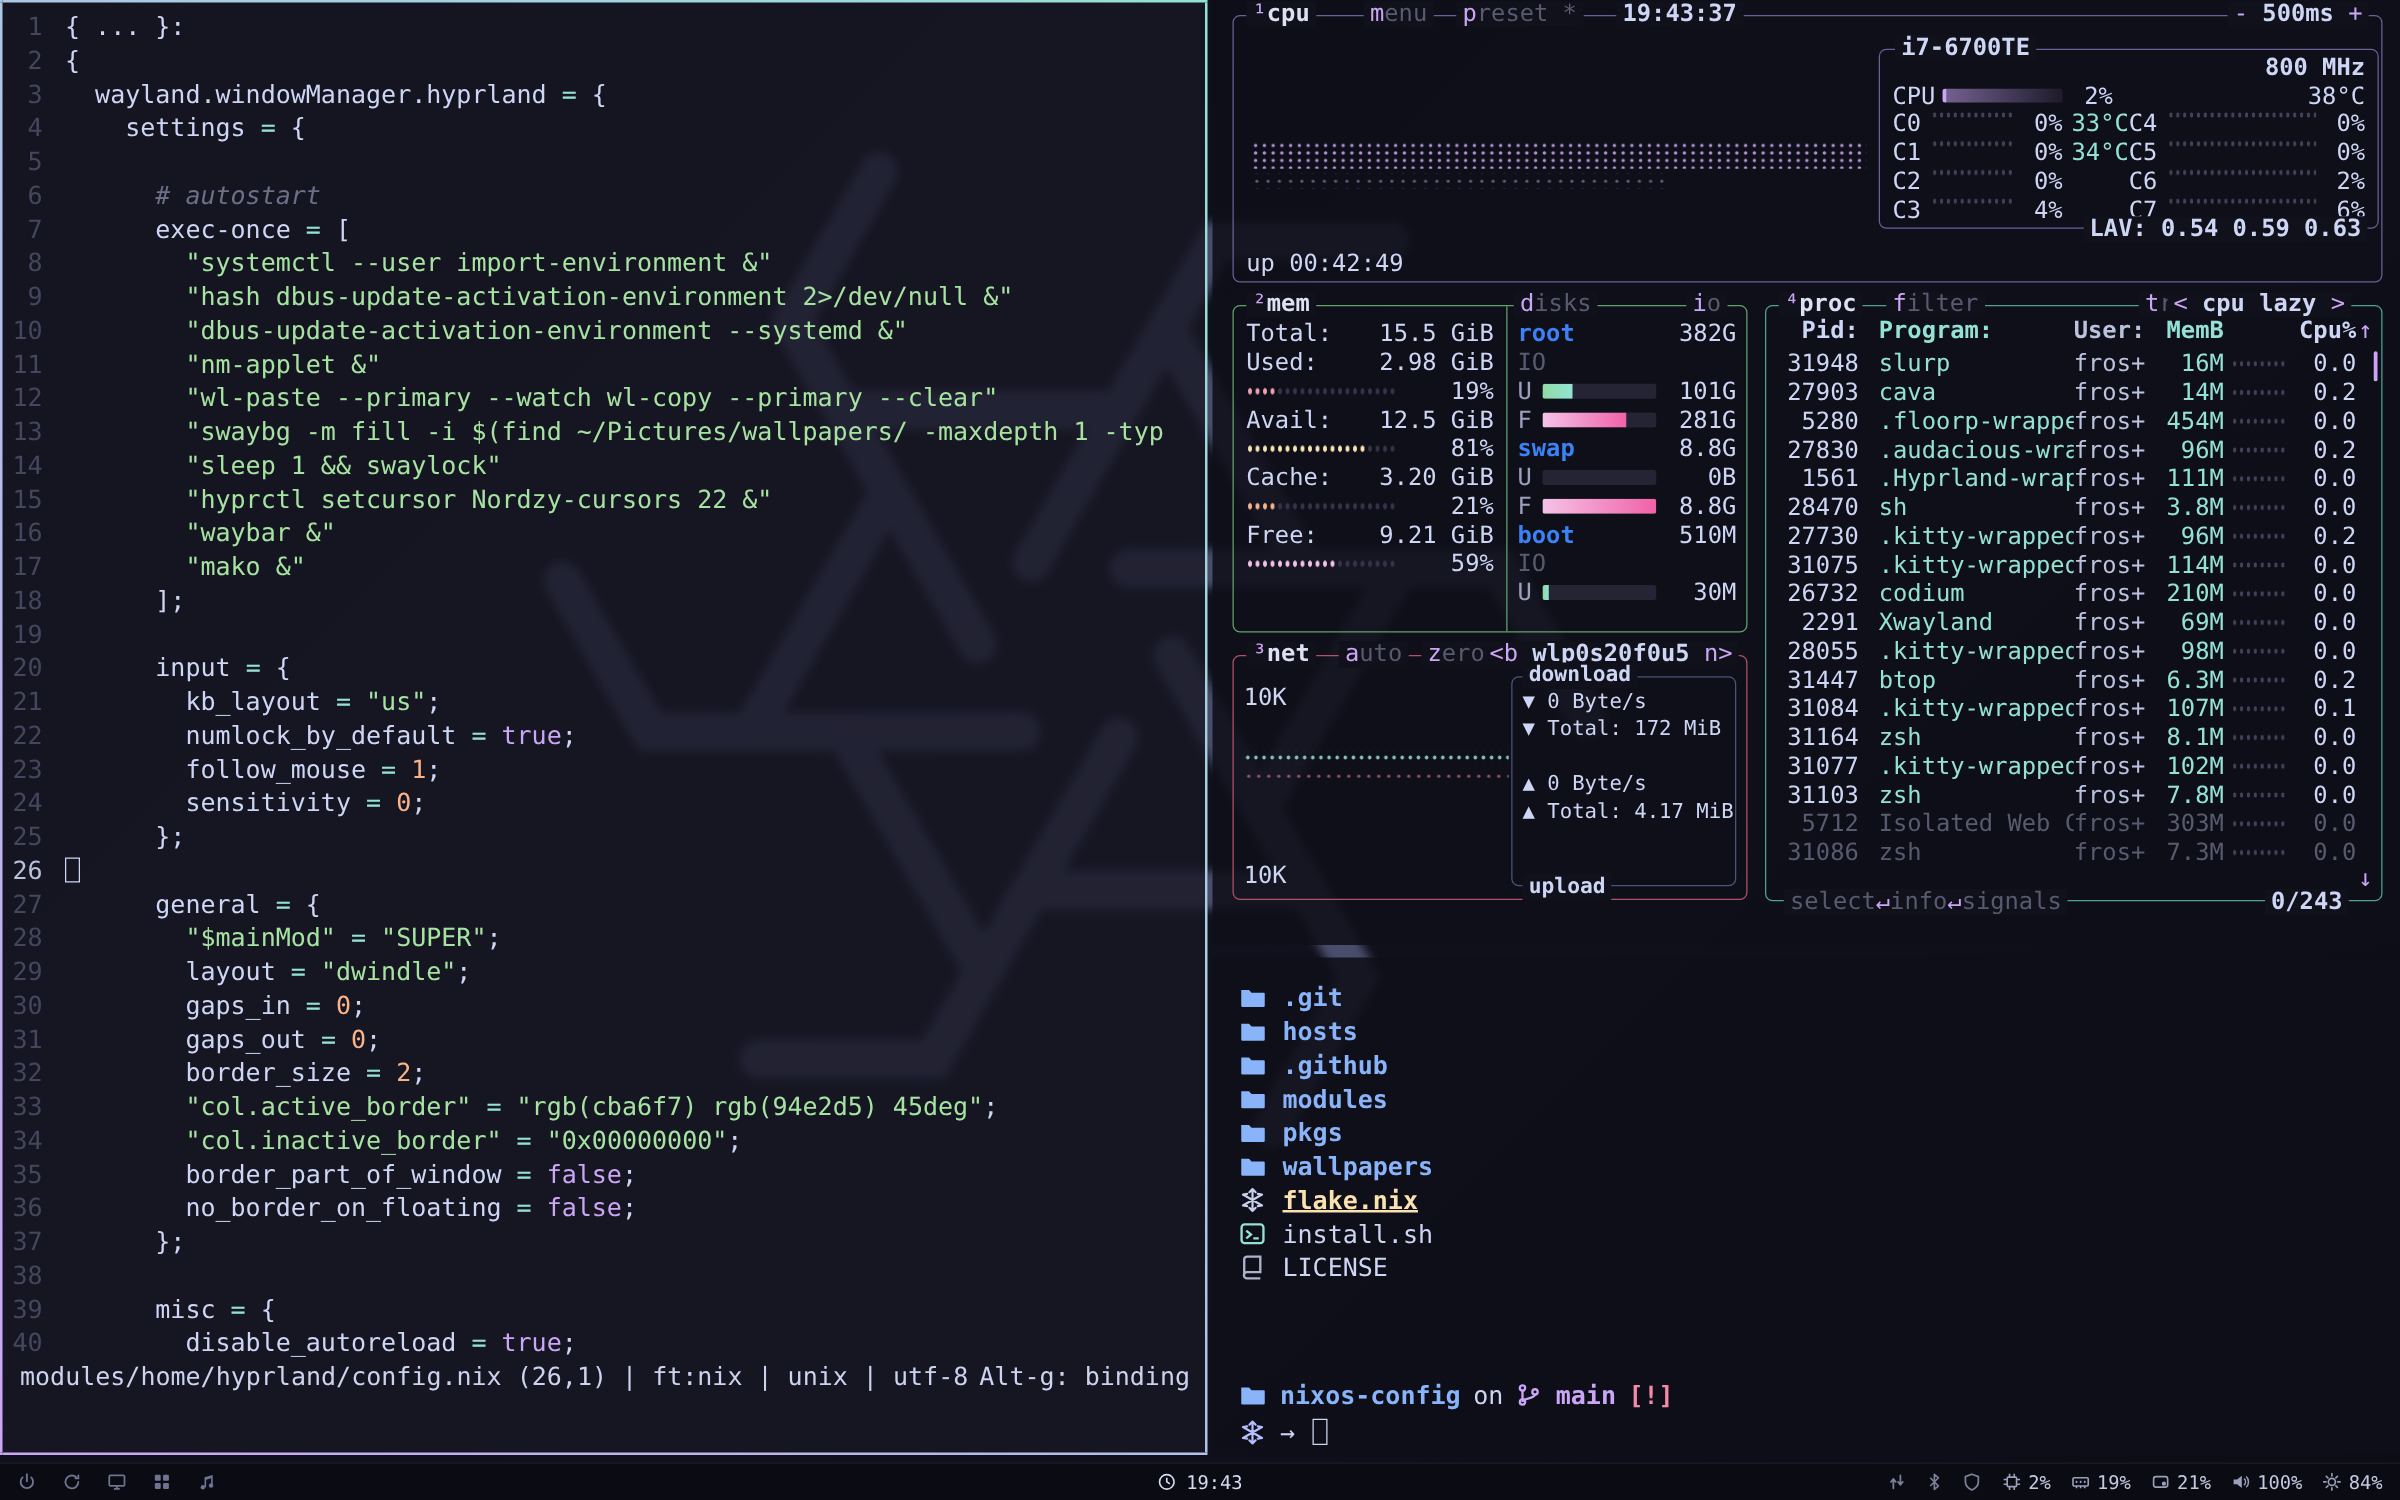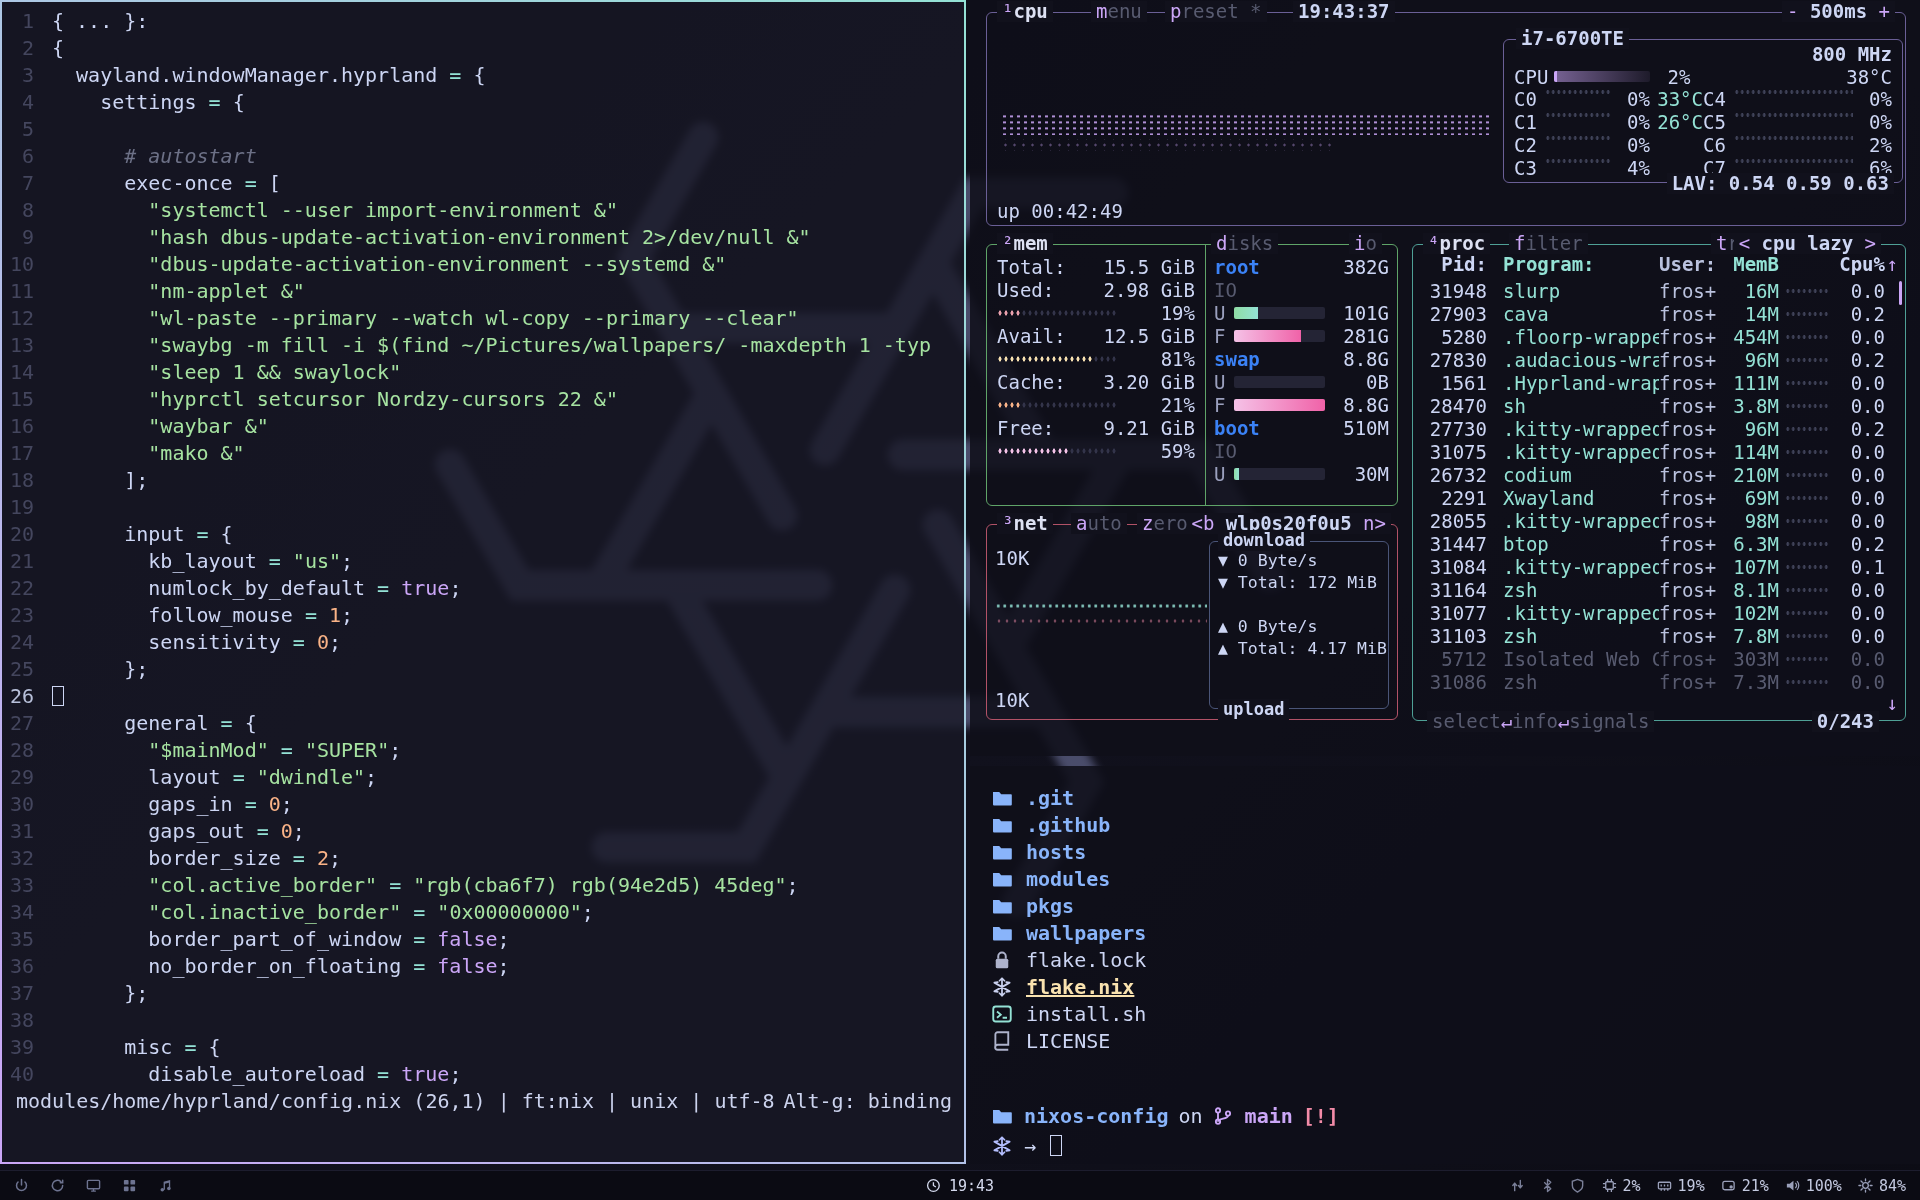--- a/index.html
+++ b/index.html
@@ -262,21 +262,21 @@
               <span class="cname">C4</span>
               <div class="bdots"></div>
               <span class="pct">0%</span>
             </div>
           </div>
           <div class="crow">
             <div class="ccell">
               <span class="cname">C1</span>
               <div class="bdots"></div>
               <span class="pct">0%</span>
-              <span class="ctemp">26°C</span>
+              <span class="ctemp">34°C</span>
             </div>
             <div class="ccell">
               <span class="cname">C5</span>
               <div class="bdots"></div>
               <span class="pct">0%</span>
             </div>
           </div>
           <div class="crow">
             <div class="ccell">
               <span class="cname">C2</span>
@@ -623,29 +623,29 @@
           </svg>
         </span>
         <span class="fname dir">.git</span>
       </div>
       <div class="frow">
         <span class="ficon" style="color: rgb(137, 180, 250);">
           <svg viewBox="0 0 20 17" fill="currentColor">
             <path d="M1 2.5h6.2l2 2.2H19a.8.8 0 0 1 .8.8V15a1 1 0 0 1-1 1H2a1 1 0 0 1-1-1z"></path>
           </svg>
         </span>
-        <span class="fname dir">.github</span>
+        <span class="fname dir">hosts</span>
       </div>
       <div class="frow">
         <span class="ficon" style="color: rgb(137, 180, 250);">
           <svg viewBox="0 0 20 17" fill="currentColor">
             <path d="M1 2.5h6.2l2 2.2H19a.8.8 0 0 1 .8.8V15a1 1 0 0 1-1 1H2a1 1 0 0 1-1-1z"></path>
           </svg>
         </span>
-        <span class="fname dir">hosts</span>
+        <span class="fname dir">.github</span>
       </div>
       <div class="frow">
         <span class="ficon" style="color: rgb(137, 180, 250);">
           <svg viewBox="0 0 20 17" fill="currentColor">
             <path d="M1 2.5h6.2l2 2.2H19a.8.8 0 0 1 .8.8V15a1 1 0 0 1-1 1H2a1 1 0 0 1-1-1z"></path>
           </svg>
         </span>
         <span class="fname dir">modules</span>
       </div>
       <div class="frow">
@@ -656,29 +656,20 @@
         </span>
         <span class="fname dir">pkgs</span>
       </div>
       <div class="frow">
         <span class="ficon" style="color: rgb(137, 180, 250);">
           <svg viewBox="0 0 20 17" fill="currentColor">
             <path d="M1 2.5h6.2l2 2.2H19a.8.8 0 0 1 .8.8V15a1 1 0 0 1-1 1H2a1 1 0 0 1-1-1z"></path>
           </svg>
         </span>
         <span class="fname dir">wallpapers</span>
-      </div>
-      <div class="frow">
-        <span class="ficon" style="color: rgb(174, 179, 204);">
-          <svg viewBox="0 0 16 16">
-            <rect x="3" y="7" width="10" height="7.5" rx="1.2" fill="currentColor"></rect>
-            <path d="M5 7V5a3 3 0 0 1 6 0v2" fill="none" stroke="currentColor" stroke-width="1.6"></path>
-          </svg>
-        </span>
-        <span class="fname plain">flake.lock</span>
       </div>
       <div class="frow">
         <span class="ficon" style="color: rgb(201, 208, 238);">
           <svg viewBox="0 0 16 16" fill="none" stroke="currentColor" stroke-width="1.4" stroke-linecap="round">
             <path d="M8 1v14M1.9 4.5l12.2 7M1.9 11.5l12.2-7M8 1L6 3M8 1l2 2M8 15l-2-2M8 15l2-2M1.9 4.5l2.7-.4M14.1 11.5l-2.7.4M14.1 4.5l-2.7-.4M1.9 11.5l2.7.4"></path>
           </svg>
         </span>
         <span class="fname accent">flake.nix</span>
       </div>
       <div class="frow">

